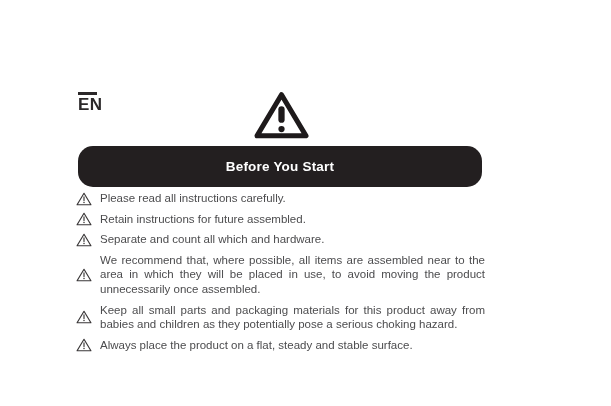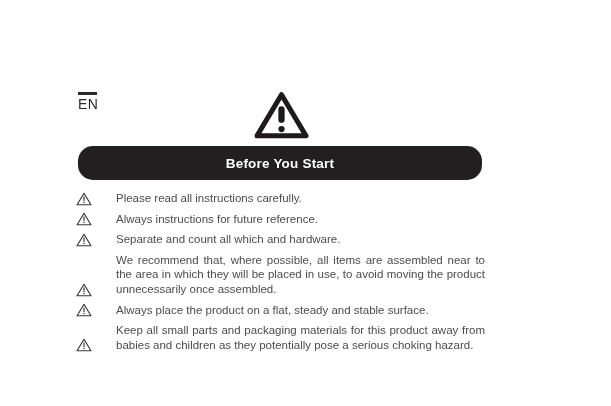--- a/index.html
+++ b/index.html
@@ -17,63 +17,63 @@
     top: 92px;
     color: var(--icon-stroke, #2b2829);
   }
   .en-overline {
     width: 19px;
     height: 2.5px;
     background: var(--icon-stroke, #2b2829);
     margin-bottom: 3px;
   }
   .en-text {
-    font-size: 14px;
-    font-weight: normal;
+    font-size: 17px;
+    font-weight: bold;
     letter-spacing: 0.4px;
     line-height: 13px;
     display: block;
   }
   .big-warning {
     position: absolute;
     left: 253px;
     top: 91px;
     width: 57px;
     height: 48px;
   }
   .big-warning svg { display: block; width: 100%; height: 100%; }
   .title-bar {
     position: absolute;
     left: 78px;
     top: 146px;
     width: 404px;
-    height: 34px;
+    height: 41px;
     border-radius: 15px;
     background: var(--title-bar-bg, #231f20);
     display: flex;
     align-items: center;
     justify-content: center;
   }
   .title-text {
     color: var(--title-text, #ffffff);
     font-size: 13.5px;
     font-weight: bold;
     letter-spacing: 0.2px;
   }
   .list {
     position: absolute;
     left: 76px;
     top: 191px;
     width: 409px;
   }
   .item {
     display: flex;
-    gap: 24px;
+    gap: 8px;
     margin-bottom: 6px;
-    align-items: flex-end;
+    align-items: center;
   }
   .bullet-icon {
     flex: 0 0 16px;
     width: 16px;
     height: 14px;
     margin-top: 0.5px;
   }
   .bullet-icon svg { display: block; width: 16px; height: 14px; }
   .item-text {
     flex: 1;
@@ -119,21 +119,21 @@
     </div>
 
     <div class="item">
       <span class="bullet-icon">
         <svg viewBox="0 0 20 18" xmlns="http://www.w3.org/2000/svg">
           <path d="M10 1.6 L18.9 16.4 H1.1 Z" fill="none" stroke="#3a3738" stroke-width="1.5" stroke-linejoin="round"></path>
           <line x1="10" y1="6.3" x2="10" y2="11" stroke="#3a3738" stroke-width="1.5" stroke-linecap="round"></line>
           <circle cx="10" cy="13.5" r="0.95" fill="#3a3738"></circle>
         </svg>
       </span>
-      <span class="item-text">Always instructions for future reference.</span>
+      <span class="item-text">Retain instructions for future assembled.</span>
     </div>
 
     <div class="item">
       <span class="bullet-icon">
         <svg viewBox="0 0 20 18" xmlns="http://www.w3.org/2000/svg">
           <path d="M10 1.6 L18.9 16.4 H1.1 Z" fill="none" stroke="#3a3738" stroke-width="1.5" stroke-linejoin="round"></path>
           <line x1="10" y1="6.3" x2="10" y2="11" stroke="#3a3738" stroke-width="1.5" stroke-linecap="round"></line>
           <circle cx="10" cy="13.5" r="0.95" fill="#3a3738"></circle>
         </svg>
       </span>
@@ -153,28 +153,28 @@
     </div>
 
     <div class="item">
       <span class="bullet-icon">
         <svg viewBox="0 0 20 18" xmlns="http://www.w3.org/2000/svg">
           <path d="M10 1.6 L18.9 16.4 H1.1 Z" fill="none" stroke="#3a3738" stroke-width="1.5" stroke-linejoin="round"></path>
           <line x1="10" y1="6.3" x2="10" y2="11" stroke="#3a3738" stroke-width="1.5" stroke-linecap="round"></line>
           <circle cx="10" cy="13.5" r="0.95" fill="#3a3738"></circle>
         </svg>
       </span>
-      <span class="item-text">Always place the product on a flat, steady and stable surface.</span>
+      <span class="item-text">Keep all small parts and packaging materials for this product away from babies and children as they potentially pose a serious choking hazard.</span>
     </div>
 
     <div class="item">
       <span class="bullet-icon">
         <svg viewBox="0 0 20 18" xmlns="http://www.w3.org/2000/svg">
           <path d="M10 1.6 L18.9 16.4 H1.1 Z" fill="none" stroke="#3a3738" stroke-width="1.5" stroke-linejoin="round"></path>
           <line x1="10" y1="6.3" x2="10" y2="11" stroke="#3a3738" stroke-width="1.5" stroke-linecap="round"></line>
           <circle cx="10" cy="13.5" r="0.95" fill="#3a3738"></circle>
         </svg>
       </span>
-      <span class="item-text">Keep all small parts and packaging materials for this product away from babies and children as they potentially pose a serious choking hazard.</span>
+      <span class="item-text">Always place the product on a flat, steady and stable surface.</span>
     </div>
 
   </div>
 </div>
 
 </body></html>

